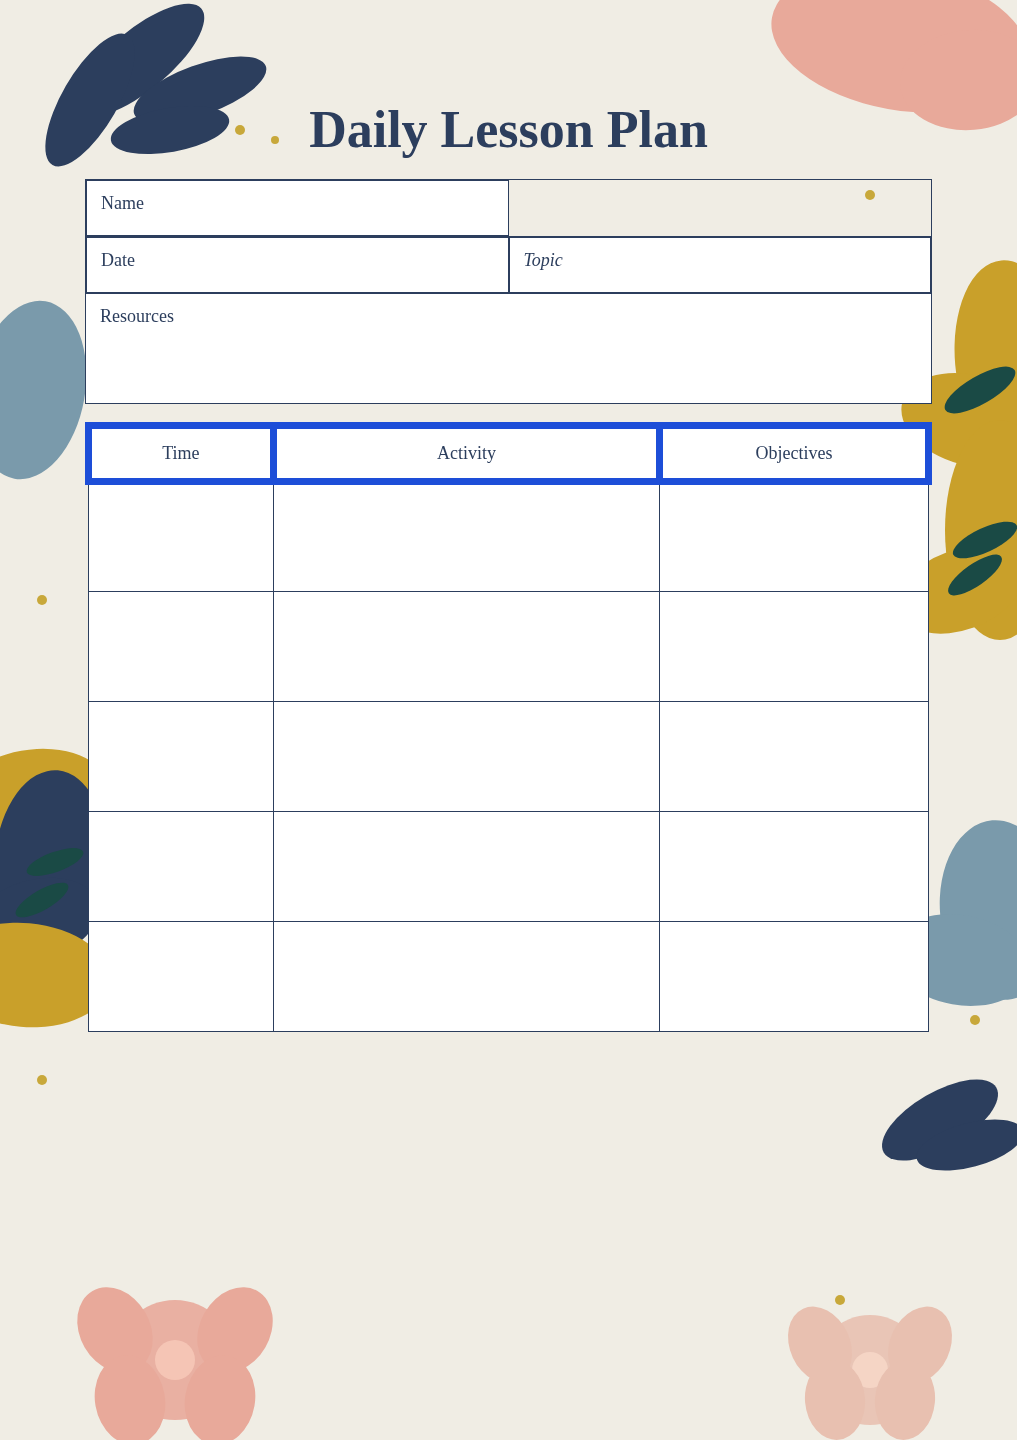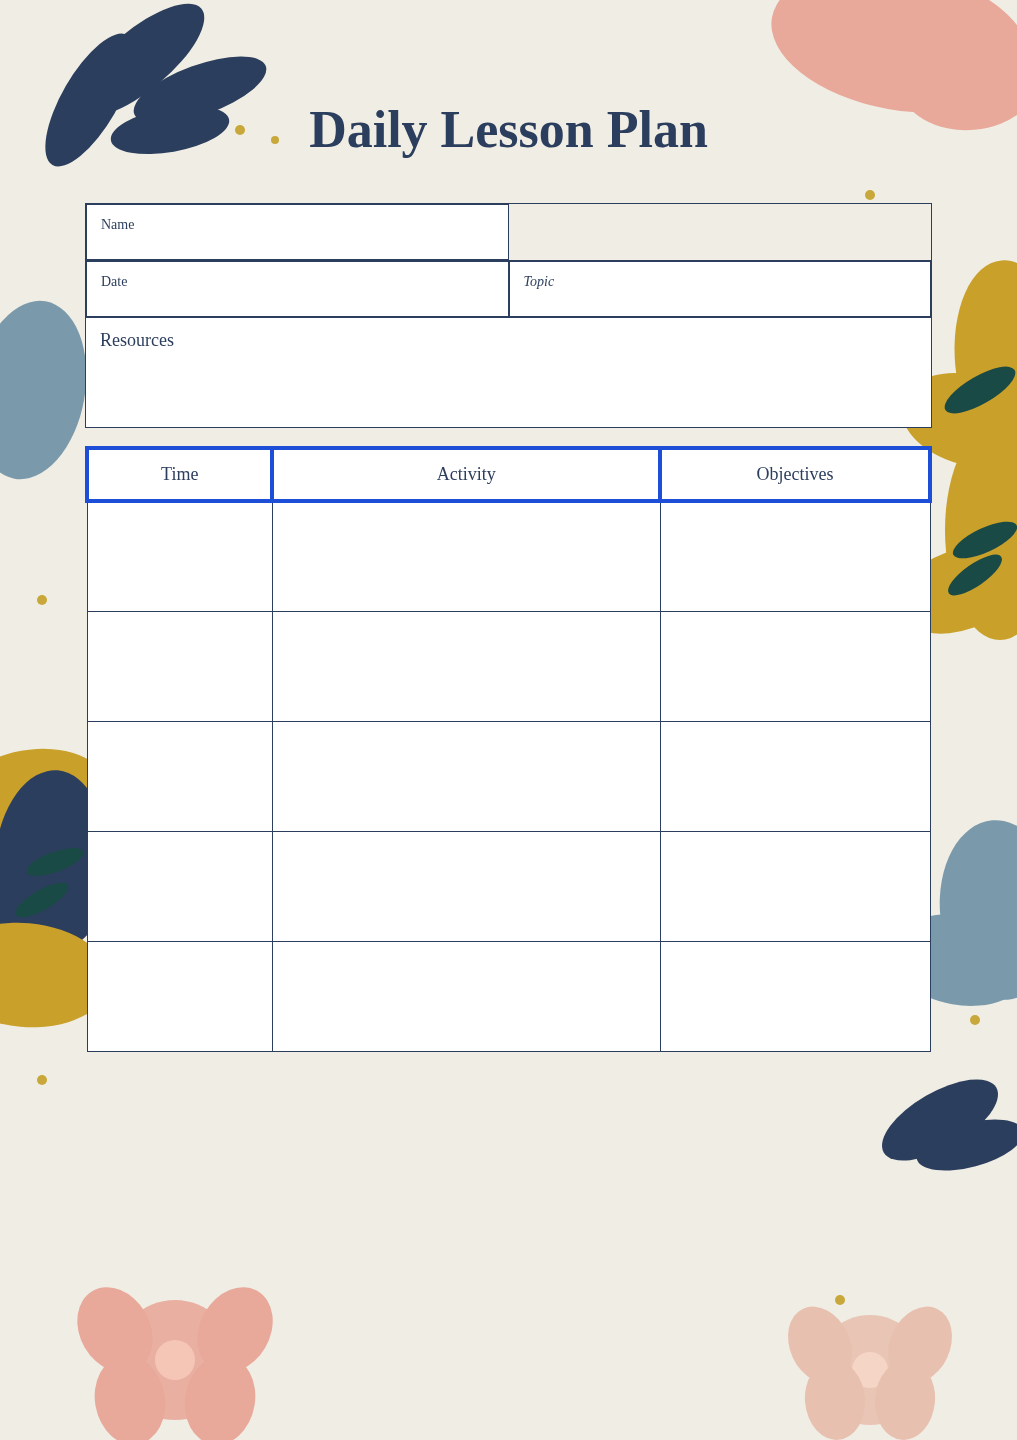--- a/index.html
+++ b/index.html
@@ -31,35 +31,35 @@
       left: 85px;
       right: 85px;
       bottom: 180px;
     }
 
     .page-title {
       font-size: 52px;
       font-weight: bold;
       color: #2c3e5d;
       text-align: center;
-      margin-bottom: 44px;
+      margin-bottom: 20px;
       font-family: Georgia, serif;
     }
 
     .form-grid {
       display: grid;
       grid-template-columns: 1fr 1fr;
       border: 1.5px solid #2c3e5d;
       margin-bottom: 0;
     }
 
     .form-cell {
       border: 1px solid #2c3e5d;
       padding: 12px 14px;
-      font-size: 14px;
+      font-size: 18px;
       color: #2c3e5d;
       min-height: 56px;
       background: #fff;
       font-family: Georgia, serif;
     }
 
     .objectives-box {
       border: 1.5px solid #2c3e5d;
       border-top: none;
       padding: 12px 14px;
@@ -71,21 +71,21 @@
       margin-bottom: 18px;
     }
 
     .schedule-table {
       width: 100%;
       border-collapse: collapse;
       border: 1.5px solid #2c3e5d;
     }
 
     .schedule-table th {
-      border: 4px solid #1d4ed8;
+      border: 7px solid #1d4ed8;
       padding: 14px 10px;
       font-size: 18px;
       font-weight: normal;
       color: #2c3e5d;
       background: #fff;
       text-align: center;
       font-family: Georgia, serif;
     }
 
     .schedule-table td {

